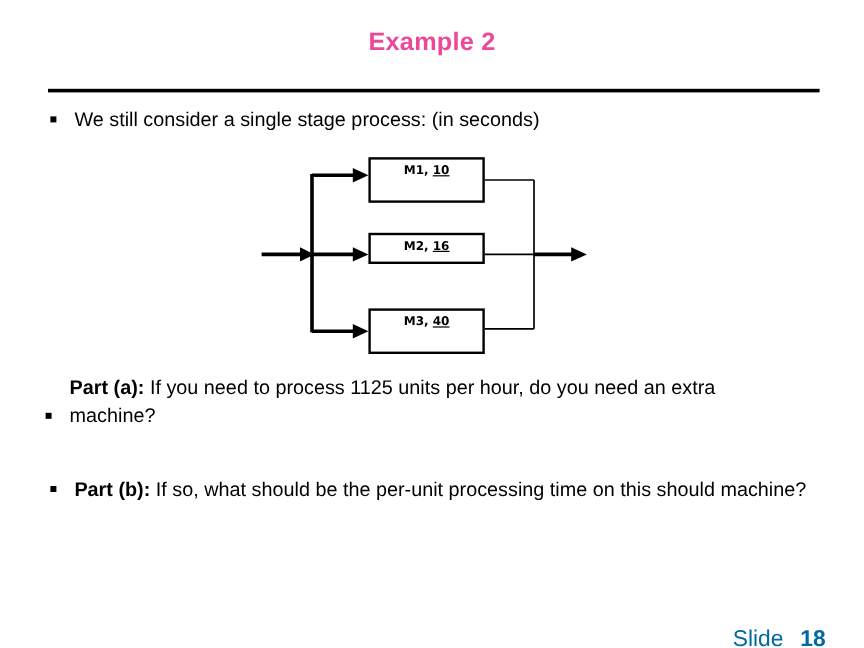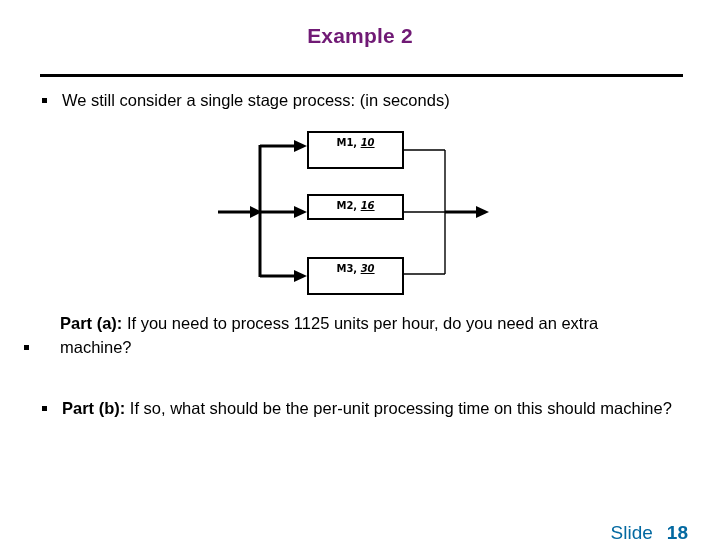--- a/index.html
+++ b/index.html
@@ -18,21 +18,21 @@
 
   
   #slide-title {
     position: absolute;
     left: 0;
     top: 24px;
     width: 720px;
     text-align: center;
     font-size: 21px;
     font-weight: bold;
-    color: #701a75;
+    color: #ec4899;
     letter-spacing: 0.2px;
   }
 
   
   #title-rule {
     position: absolute;
     left: 40px;
     top: 74px;
     width: 643px;
     height: 3px;
@@ -61,21 +61,21 @@
     margin-bottom: 2px;
   }
   .bullet-text {
     font-size: 16.5px;
     line-height: 24px;
     color: #000000;
   }
   .bullet-text b { font-weight: bold; }
 
   #bullet-intro { left: 42px; top: 88px; width: 640px; }
-  #bullet-part-a { left: 24px; top: 311px; width: 630px; gap: 16px; }
+  #bullet-part-a { left: 38px; top: 311px; width: 630px; }
   #bullet-part-b { left: 42px; top: 396px; width: 630px; }
 
   
   #process-diagram {
     position: absolute;
     left: 0;
     top: 0;
     width: 720px;
     height: 540px;
     pointer-events: none;
@@ -93,21 +93,20 @@
     left: 0;
     right: 0;
     top: 4px;
     text-align: center;
     font-size: 10px;
     font-weight: bold;
     font-family: "DejaVu Sans", sans-serif;
     white-space: nowrap;
   }
   .mbox-label .val {
-    font-style: italic;
     font-weight: bold;
     text-decoration: underline;
     text-align: center;
   }
   #mbox-1 { top: 131px; height: 38px; }
   #mbox-2 { top: 194px; height: 26px; }
   #mbox-3 { top: 257px; height: 38px; }
 
   
   #slide-footer {
@@ -164,21 +163,21 @@
 
 <div class="mbox" id="mbox-1">
   <div class="mbox-label"><span>M1</span><span>, </span><span class="val">10</span></div>
 </div>
 
 <div class="mbox" id="mbox-2">
   <div class="mbox-label"><span>M2</span><span>, </span><span class="val">16</span></div>
 </div>
 
 <div class="mbox" id="mbox-3">
-  <div class="mbox-label"><span>M3</span><span>, </span><span class="val">30</span></div>
+  <div class="mbox-label"><span>M3</span><span>, </span><span class="val">40</span></div>
 </div>
 
 <div class="bullet-row" id="bullet-part-a">
   <span class="bullet-mark"><i></i></span>
   <span class="bullet-text"><b>Part (a):</b><span> If you need to process 1125 units per hour, do you need an extra machine?</span></span>
 </div>
 
 <div class="bullet-row" id="bullet-part-b">
   <span class="bullet-mark"><i></i></span>
   <span class="bullet-text"><b>Part (b):</b><span> If so, what should be the per-unit processing time on this should machine?</span></span>

